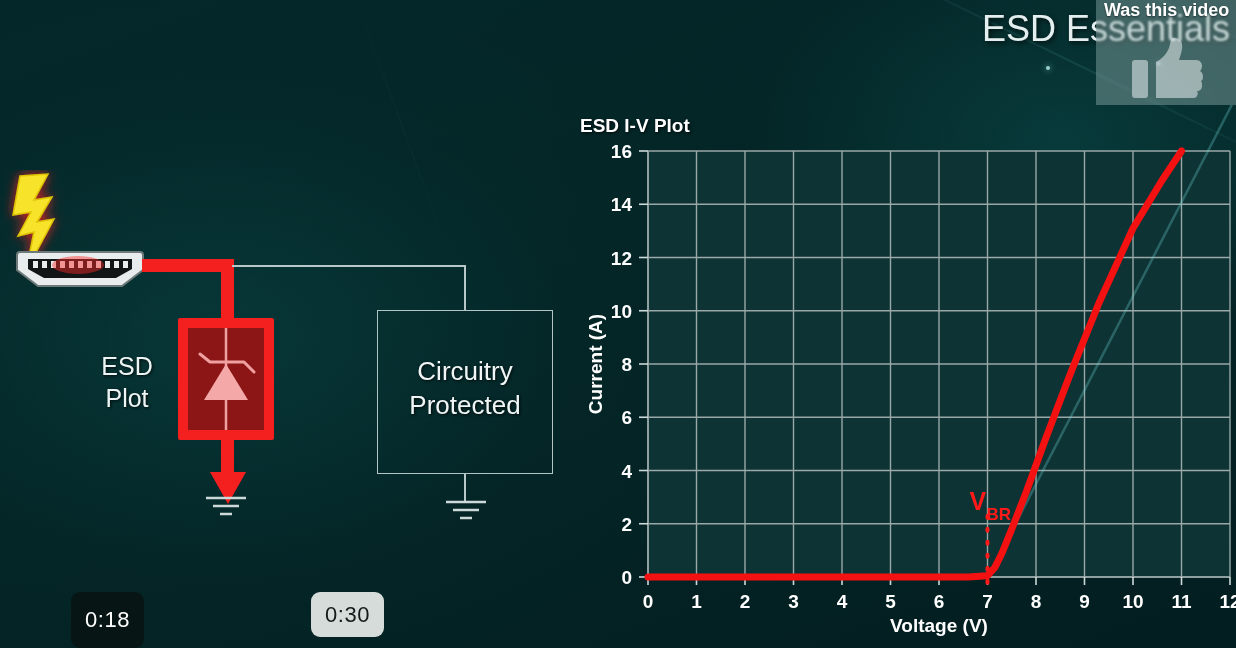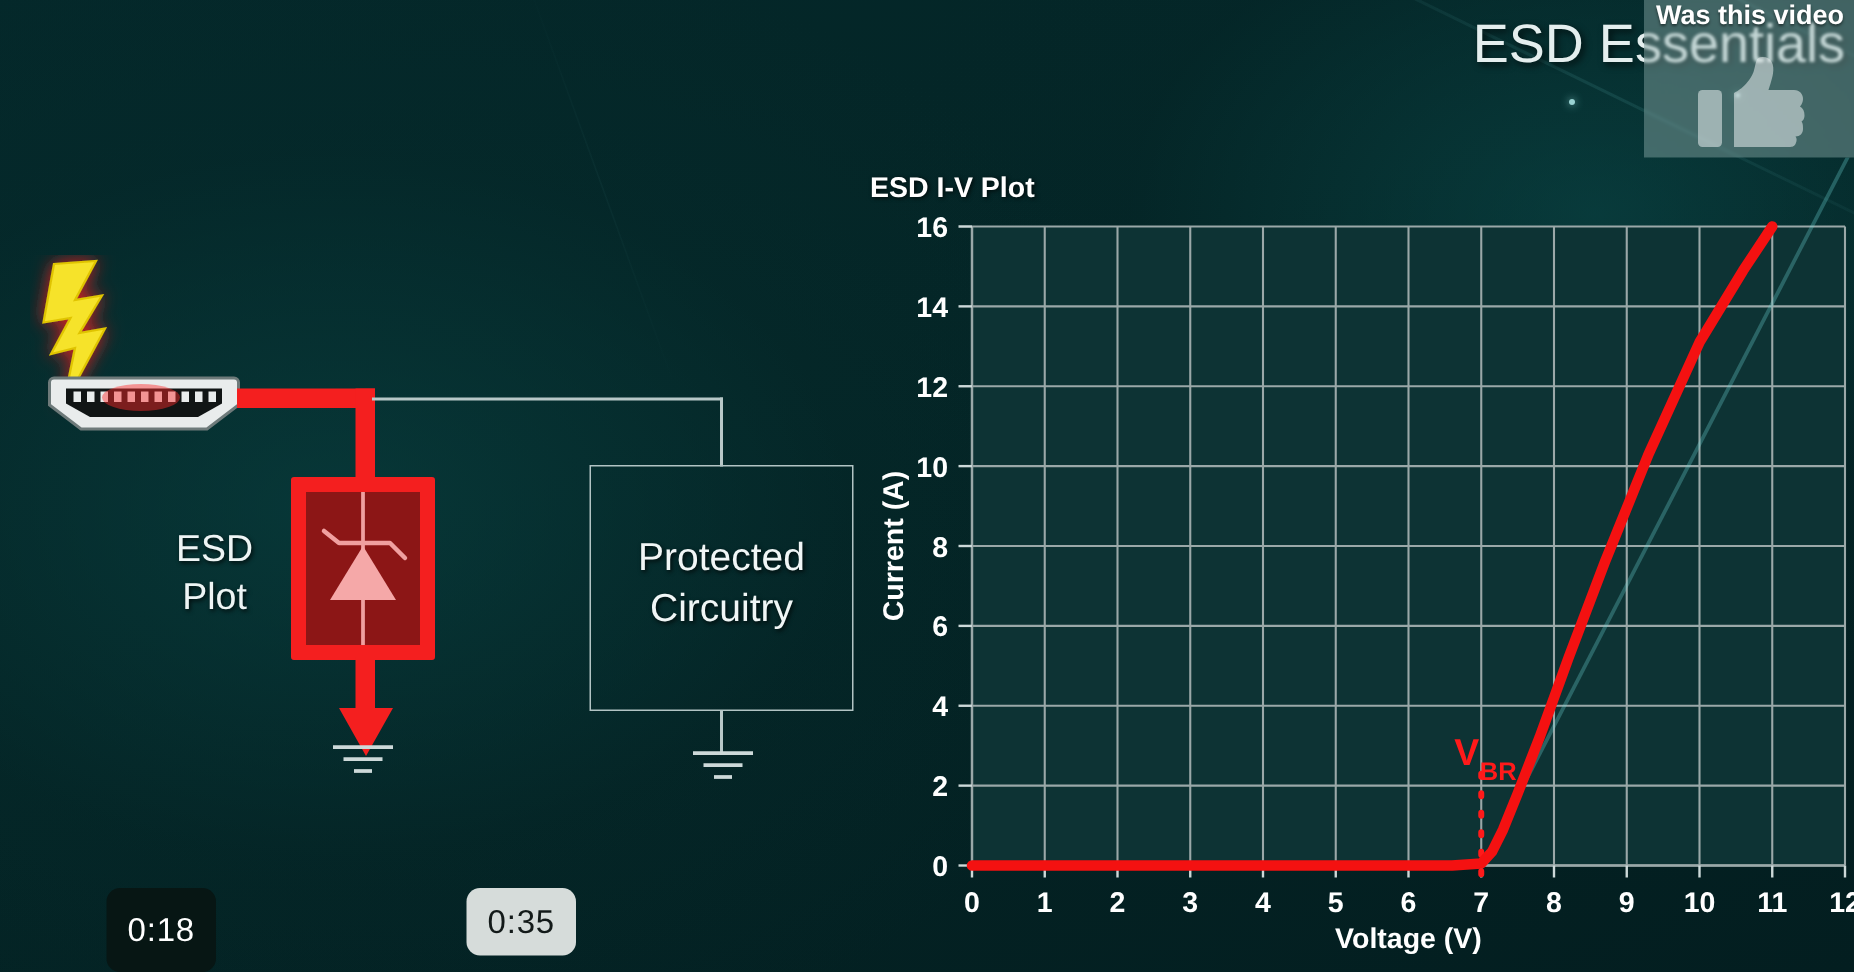--- a/index.html
+++ b/index.html
@@ -83,21 +83,21 @@
     text-shadow: 0 1px 2px rgba(0,0,0,0.5);
   }
   #thumbs-up-icon {
     position: absolute;
     left: 36px; top: 36px;
     width: 72px; height: 64px;
     opacity: 0.55;
   }
 
   
-  #circuit { position: absolute; left: 16px; top: 170px; width: 580px; height: 380px; text-decoration: underline; }
+  #circuit { position: absolute; left: 0; top: 170px; width: 580px; height: 380px; text-decoration: underline; }
 
   #bolt-icon { position: absolute; left: 4px; top: 0px; width: 80px; height: 110px; }
 
   #hdmi-connector {
     position: absolute; left: 16px; top: 80px;
     width: 128px; height: 38px;
   }
 
   .wire-red { position: absolute; background: #f41f1f; }
   .wire-thin { position: absolute; background: #b8c8c8; }
@@ -251,22 +251,22 @@
       <polygon points="4,2 40,2 22,34" fill="#f41f1f"></polygon>
     </svg>
     <svg class="ground-icon" style="left:200px; top:324px; width:52px; height:26px;" viewBox="0 0 52 26">
       <line x1="6" y1="4" x2="46" y2="4" stroke="#cdd9d9" stroke-width="2.5"></line>
       <line x1="13" y1="12" x2="39" y2="12" stroke="#cdd9d9" stroke-width="2.5"></line>
       <line x1="20" y1="20" x2="32" y2="20" stroke="#cdd9d9" stroke-width="2.5"></line>
     </svg>
 
     <div id="protected-box">
       <div id="protected-label">
+        <div>Circuitry</div>
         <div>Protected</div>
-        <div>Circuitry</div>
       </div>
     </div>
     <div class="wire-thin" style="left:464px; top:304px; width:1.5px; height:28px;"></div>
     <svg class="ground-icon" style="left:440px; top:328px; width:52px; height:26px;" viewBox="0 0 52 26">
       <line x1="6" y1="4" x2="46" y2="4" stroke="#cdd9d9" stroke-width="2.5"></line>
       <line x1="13" y1="12" x2="39" y2="12" stroke="#cdd9d9" stroke-width="2.5"></line>
       <line x1="20" y1="20" x2="32" y2="20" stroke="#cdd9d9" stroke-width="2.5"></line>
     </svg>
   </div>
 
@@ -371,15 +371,15 @@
 
   <div id="survey-overlay">
     <div id="survey-question">Was this video</div>
     <svg id="thumbs-up-icon" viewBox="0 0 72 64">
       <rect x="0" y="24" width="16" height="38" rx="3" fill="#e9efef"></rect>
       <path d="M24 62 V26 C24 26 33 22 37 12 C39 6 38 2 43 2 C49 2 51 7 50 13 C49.4 17 47 24 47 24 H64 C68 24 70 27 70 30 C70 33 68 35 68 35 C70 36 71 38 71 41 C71 44 69 45 69 45 C70 46 70 48 70 50 C70 53 68 55 65 55 C66 56 66 58 65 60 C64 62 62 62 60 62 Z" fill="#e9efef"></path>
     </svg>
   </div>
 
   <div class="timestamp-badge" id="timestamp-current">0:18</div>
-  <div class="timestamp-badge" id="timestamp-total">0:35</div>
+  <div class="timestamp-badge" id="timestamp-total">0:30</div>
 
 </div>
 
 </body></html>

